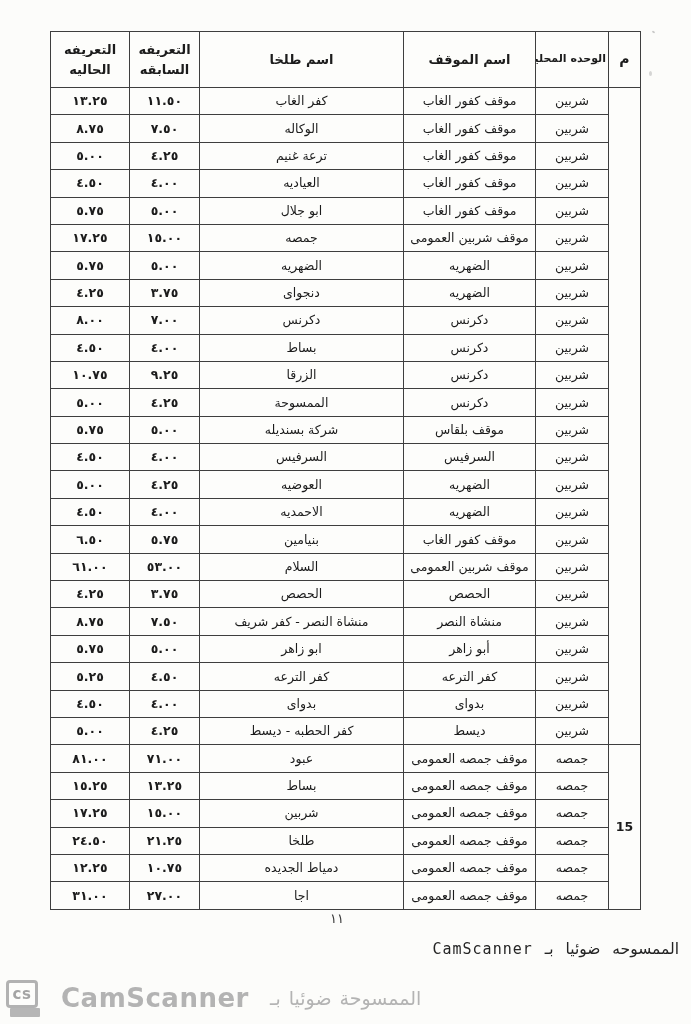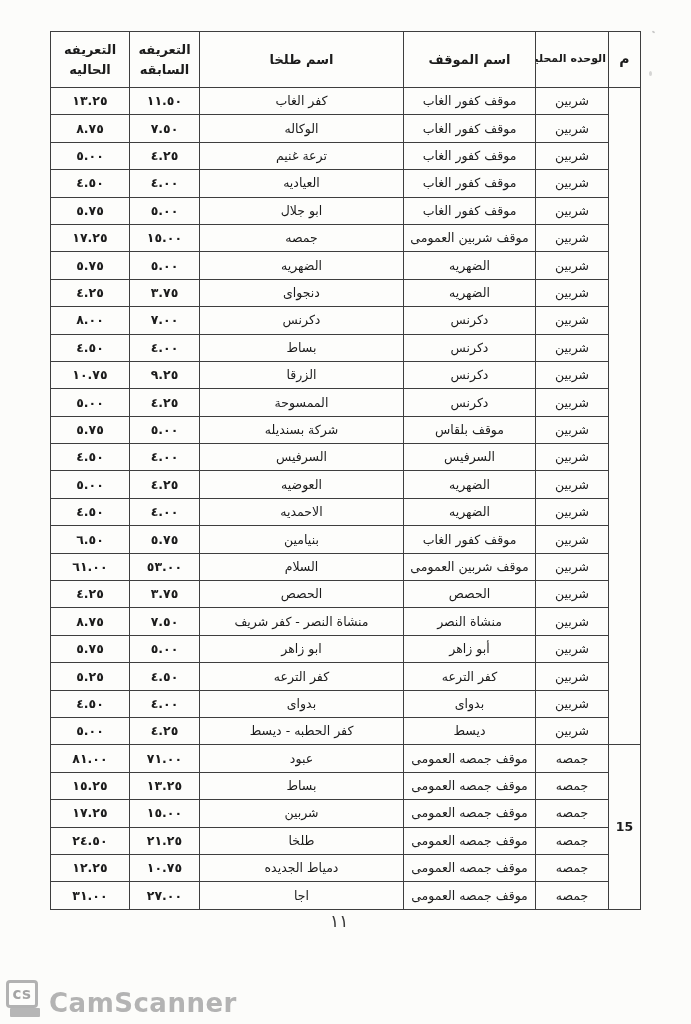--- a/index.html
+++ b/index.html
@@ -42,34 +42,34 @@
   td.col-station { font-size:12.5px; }
   td.col-unit { font-size:12.5px; }
   td.col-index {
     vertical-align:top; padding-top:5px;
     font-size:12px; font-weight:bold;
   }
 
   
   .page-number {
     position:absolute; left:330px; top:911px;
-    font-size:17px; color:#3a3a3a; letter-spacing:1px;
+    font-size:13px; color:#3a3a3a; letter-spacing:1px;
   }
   .scan-note {
     position:absolute; right:12px; top:940px;
     direction:rtl; font-size:15.5px; color:#242424;
     word-spacing:7px; white-space:nowrap;
   }
   .scan-note .scan-note-brand {
     font-family:"DejaVu Sans Mono", monospace;
     font-size:15px; letter-spacing:1px;
   }
   .watermark {
     position:absolute; left:6px; top:978px;
-    display:flex; align-items:flex-end; gap:9px; direction:ltr;
+    display:flex; align-items:center; gap:21px; direction:ltr;
   }
   .cs-logo { position:relative; width:34px; height:40px; flex:0 0 auto; }
   .cs-box {
     position:absolute; left:0; top:2px; width:26px; height:22px;
     border:3px solid #b2b2b2; border-radius:4px; background:#fdfdfb;
     color:#a4a4a4; font-weight:bold; font-size:15px;
     display:flex; align-items:center; justify-content:center;
     letter-spacing:0.5px;
   }
   .cs-tab {
@@ -327,26 +327,31 @@
       <td class="col-station">موقف جمصه العمومى</td>
       <td class="col-line">اجا</td>
       <td class="col-prev">٢٧.٠٠</td>
       <td class="col-curr">٣١.٠٠</td>
     </tr>
       </tbody>
   </table>
 
   <div class="page-number">١١</div>
 
+  <div class="scan-note">
+    <span>الممسوحه ضوئيا بـ</span>
+    <span class="scan-note-brand">CamScanner</span>
+  </div>
 
   <div class="watermark">
     <div class="cs-logo">
       <div class="cs-box">cs</div>
       <div class="cs-tab"></div>
     </div>
     <span class="wm-brand">CamScanner</span>
+    <span class="wm-arabic" dir="rtl">الممسوحة ضوئيا بـ</span>
   </div>
 
   <div class="speck speck-1"></div>
   <div class="speck speck-2"></div>
   <div class="speck speck-3"></div>
 
 </div>
 
 </body></html>

